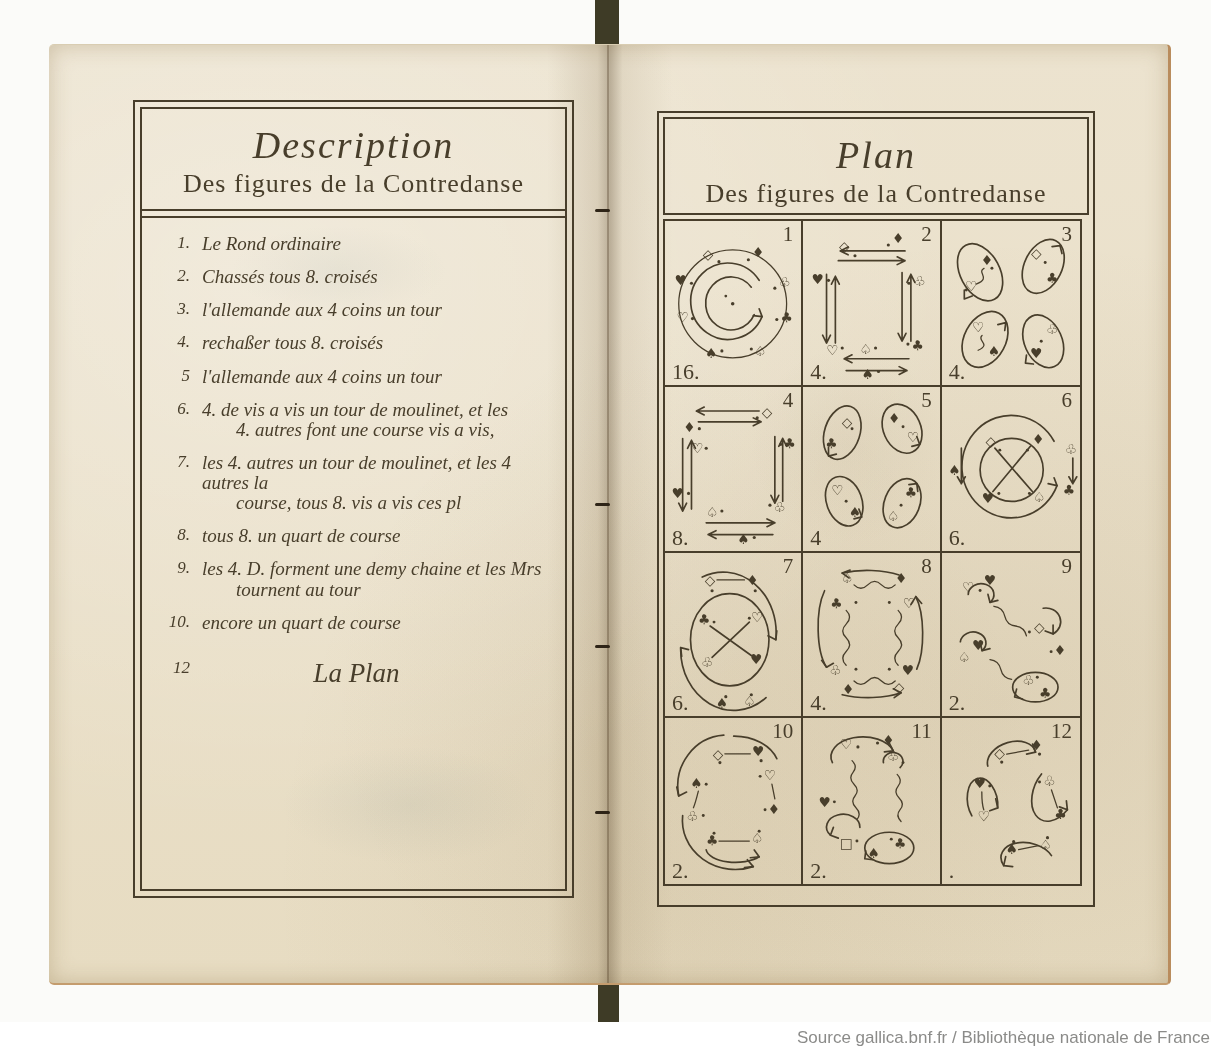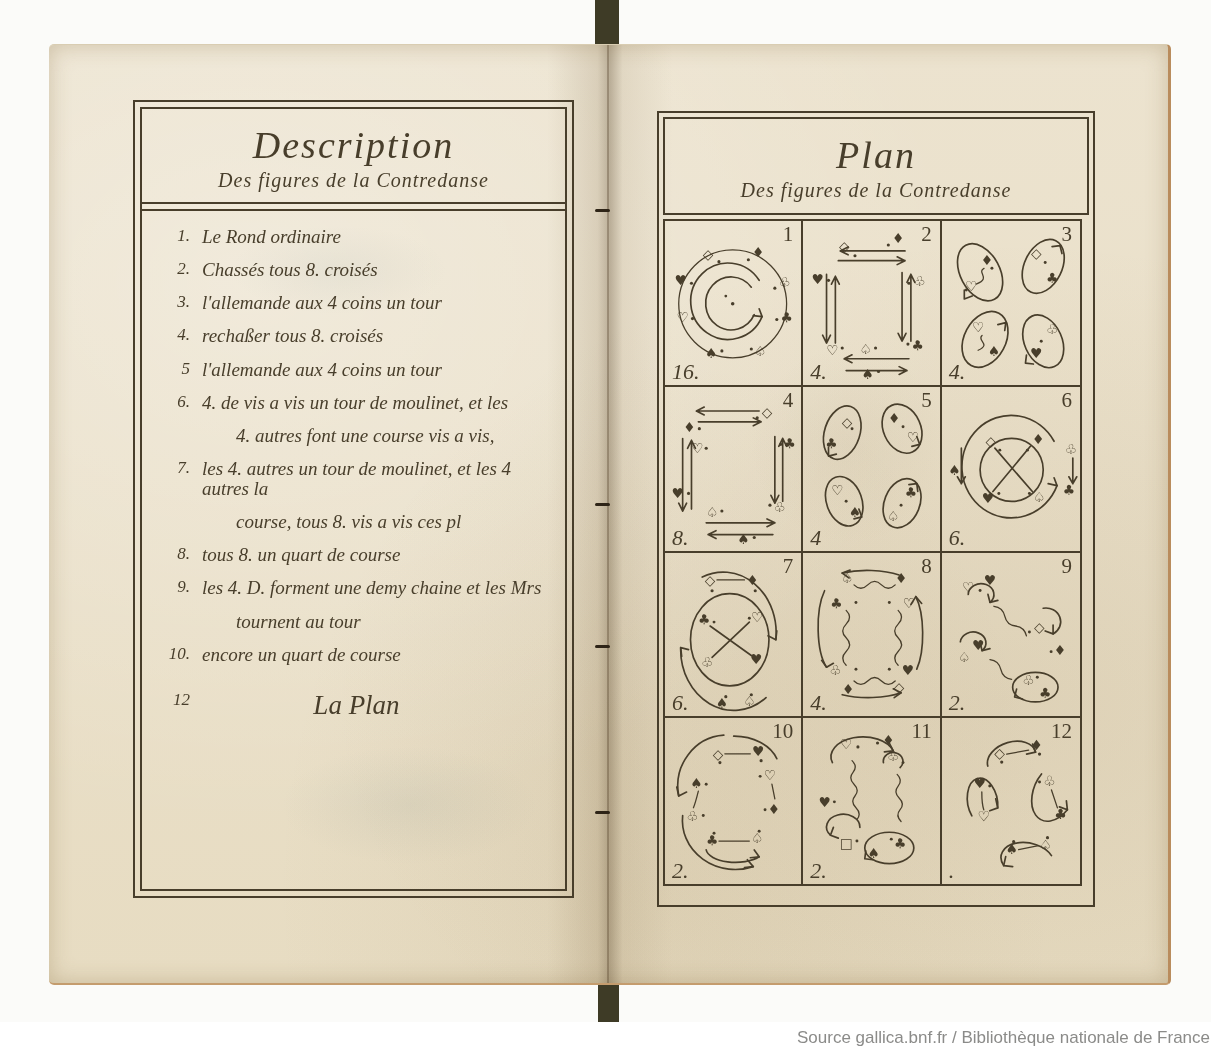--- a/index.html
+++ b/index.html
@@ -42,44 +42,44 @@
     position:absolute;left:0;top:1022px;width:1211px;height:32px;background:#ffffff;
     display:flex;align-items:center;justify-content:flex-end;box-sizing:border-box;padding-right:1px;
     font-family:"Liberation Sans",sans-serif;font-size:17px;color:var(--caption);
   }
 
   
   .lframe{position:absolute;left:84px;top:55px;width:437px;height:794px;border:2px solid var(--ink);}
   .lframe-inner{position:absolute;inset:5px;border:2px solid var(--ink);}
   .title-block{padding-top:14px;text-align:center;color:var(--ink);}
   .title-main{font-style:italic;font-size:38px;letter-spacing:2px;}
-  .title-sub{font-style:italic;font-size:20px;letter-spacing:1px;margin-top:2px;}
+  .title-sub{font-size:26px;letter-spacing:1px;margin-top:2px;}
   .title-rule{margin-top:10px;height:5px;border-top:2px solid var(--ink);border-bottom:2px solid var(--ink);}
 
   .desc-list{padding:16px 14px 0 16px;color:var(--ink);}
   .item{display:flex;margin-bottom:13px;font-style:italic;font-size:19px;line-height:1.06;}
   .item .num{width:32px;text-align:right;padding-right:12px;flex:none;font-size:17px;}
   .item .lines{flex:1;}
-  .item .lines .cont{padding-left:34px;margin-top:13px;}
+  .item .lines .cont{padding-left:34px;}
   .item.signature{margin-top:26px;}
   .item.signature .lines{text-align:center;font-size:27px;padding-right:40px;}
 
   
   .rframe{position:absolute;left:608px;top:66px;width:434px;height:792px;border:2px solid var(--ink);}
   .rtitle-box{position:absolute;left:4px;top:4px;right:4px;height:94px;border:2px solid var(--ink);}
   .plan-grid{
     position:absolute;left:614px;top:174px;width:419px;height:667px;
     border:2px solid var(--ink);box-sizing:border-box;
     display:grid;grid-template-columns:repeat(3,1fr);grid-template-rows:repeat(4,1fr);
   }
   .cell{position:relative;border-right:2px solid var(--ink);border-bottom:2px solid var(--ink);}
   .cell:nth-child(3n){border-right:none;}
   .cell:nth-child(n+10){border-bottom:none;}
   .cell .corner{position:absolute;top:1px;right:8px;font-size:21px;color:var(--ink);}
-  .cell .count{position:absolute;bottom:0px;left:7px;font-size:22px;font-style:italic;color:var(--ink);}
+  .cell .count{position:absolute;bottom:0px;left:7px;font-size:22px;color:var(--ink);}
 
   .fig{position:absolute;inset:0;width:100%;height:100%;}
   .fig path,.fig ellipse,.fig circle{fill:none;stroke:var(--ink);stroke-width:1.7;stroke-linecap:round;stroke-linejoin:round;}
   .fig .thin{stroke-width:1.3;}
   .fig circle.d{fill:var(--ink);stroke:none;}
   .fig text{fill:var(--ink);stroke:none;font-size:14px;font-family:"DejaVu Sans",sans-serif;text-anchor:middle;font-style:normal;}
 </style>
 </head>
 <body>
 

